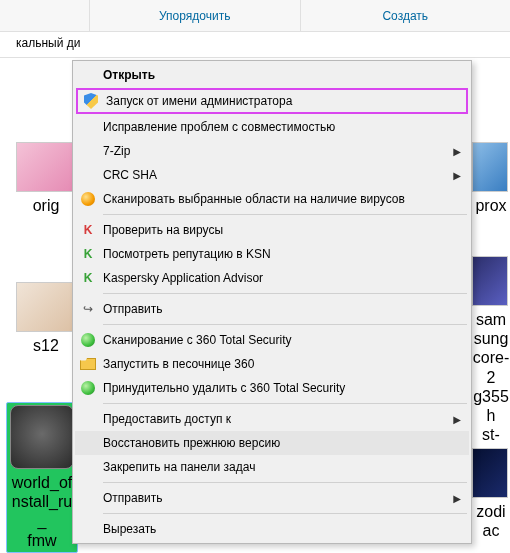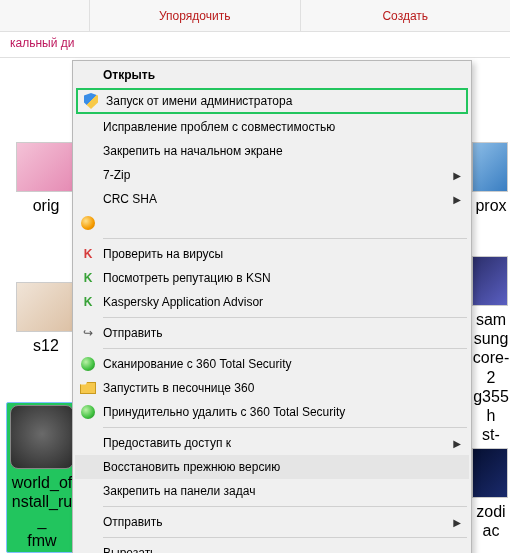--- a/index.html
+++ b/index.html
@@ -12,21 +12,21 @@
     overflow: hidden;
     position: relative;
     color: #000;
   }
   .toolbar {
     height: 32px;
     background: #f7f7f7;
     border-bottom: 1px solid #e0e0e0;
     display: flex;
     align-items: flex-end;
-    color: #b91c1c;
+    color: #0369a1;
   }
   .toolbar-left {
     width: 90px;
     border-right: 1px solid #e0e0e0;
     height: 100%;
   }
   .toolbar-item {
     flex: 1;
     text-align: center;
     padding: 6px 0;
@@ -34,22 +34,22 @@
     display: flex;
     align-items: center;
     justify-content: center;
     border-right: 1px solid #e0e0e0;
   }
   .toolbar-item:last-child { border-right: none; }
   .location-row {
     height: 26px;
     border-bottom: 1px solid #e0e0e0;
     background: #fff;
-    color: #be185d;
-    padding: 4px 10px;
+    color: #000000;
+    padding: 4px 16px;
     font-size: 12px;
   }
   .desktop {
     position: absolute;
     top: 60px;
     left: 0;
     width: 510px;
     height: 493px;
     background: #fff;
   }
@@ -124,21 +124,21 @@
     justify-content: center;
     font-size: 12px;
   }
   .arrow {
     position: absolute;
     right: 8px;
     font-size: 10px;
     color: #333;
   }
   .highlight-box {
-    border: 2px solid #22c55e;
+    border: 2px solid #d946ef;
     margin: 1px;
     height: 26px;
   }
   .shield {
     width: 14px; height: 16px;
     background: linear-gradient(135deg, #3a8de6 50%, #f7c948 50%);
     clip-path: polygon(50% 0, 100% 15%, 100% 60%, 50% 100%, 0 60%, 0 15%);
   }
   .k-green { color:#38a238; font-weight:bold; font-family: Arial; }
   .k-red   { color:#d63c3c; font-weight:bold; font-family: Arial; }
@@ -219,38 +219,36 @@
       <span class="menu-icon">
           <span class="shield"></span>
         </span>
       <span>Запуск от имени администратора</span>
     </div>
 
     <div class="menu-item">
       <span>Исправление проблем с совместимостью</span>
     </div>
 
-    <div class="menu-item">
-      <span>Закрепить на начальном экране</span>
-    </div>
 
     <div class="menu-item">
       <span>7-Zip</span>
       <span class="arrow">▶</span>
     </div>
 
     <div class="menu-item">
       <span>CRC SHA</span>
       <span class="arrow">▶</span>
     </div>
 
     <div class="menu-item">
       <span class="menu-icon">
           <span class="orange-ball"></span>
         </span>
+      <span>Сканировать выбранные области на наличие вирусов</span>
     </div>
 
     <div class="menu-sep"></div>
 
     <div class="menu-item">
       <span class="menu-icon k-red">K</span>
       <span>Проверить на вирусы</span>
     </div>
 
     <div class="menu-item">

